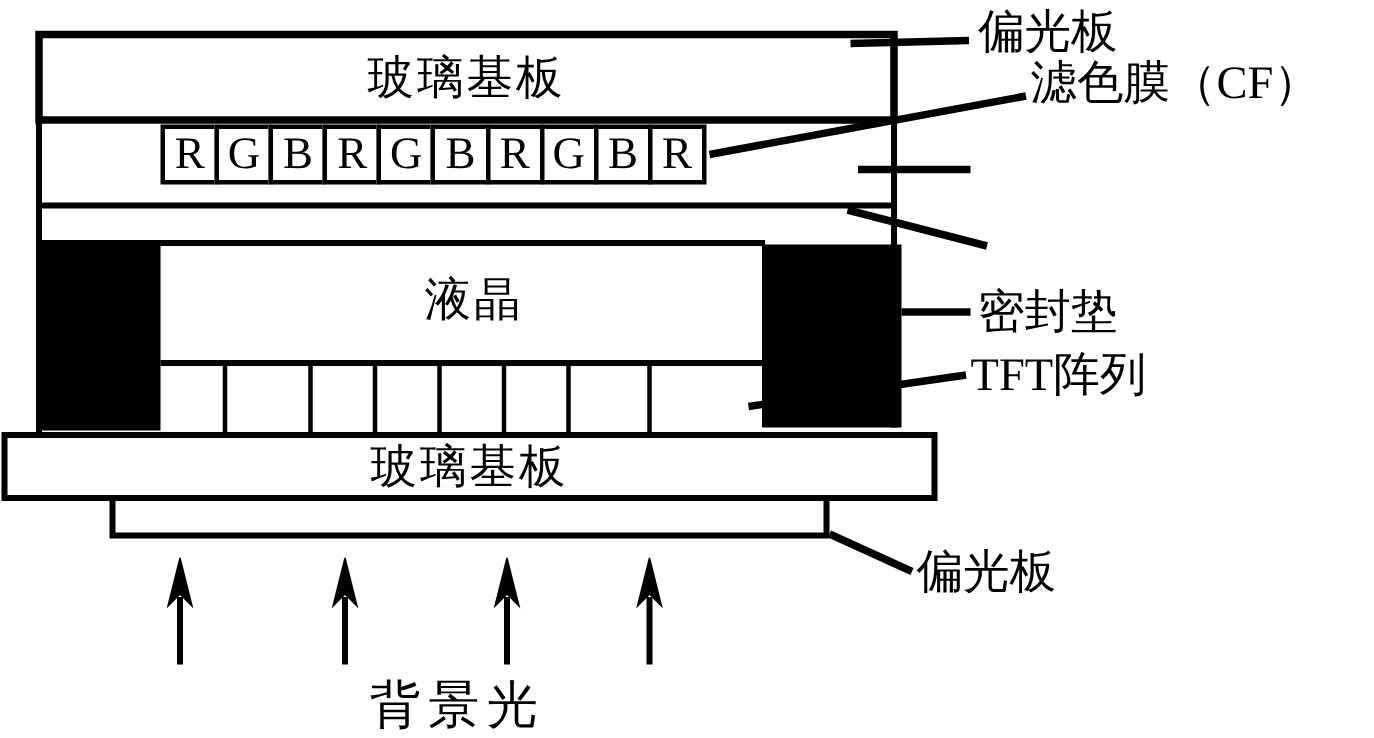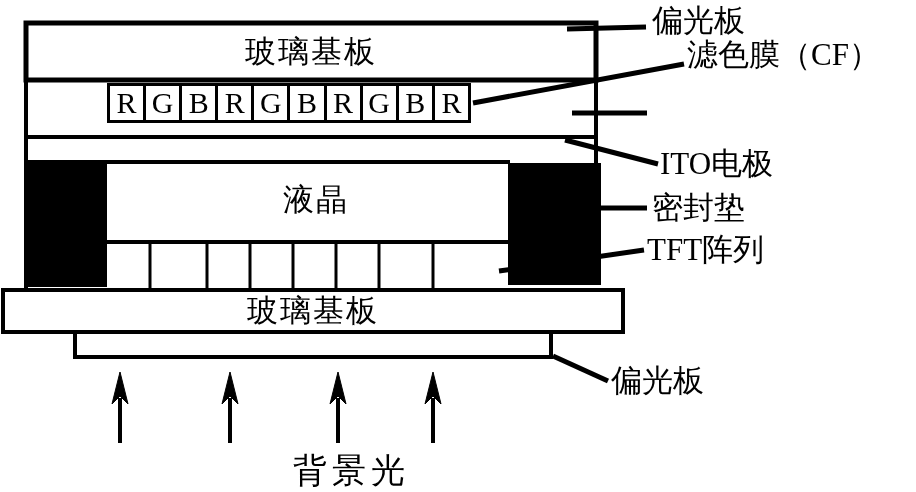--- a/index.html
+++ b/index.html
@@ -110,22 +110,21 @@
     <span class="cf-cell">R</span>
     <span class="cf-cell">G</span>
     <span class="cf-cell">B</span>
     <span class="cf-cell">R</span>
   </div>
 
   <div class="layer-text big" style="left:120px;top:165px;width:392px;height:70px;">液晶</div>
 
   <div class="layer-text big" style="left:3px;top:291px;width:620px;height:40px;">玻璃基板</div>
 
-  <div class="txt" style="left:200px;top:452px;width:210px;text-align:right;font-size:34px;letter-spacing:5px;">背景光</div>
+  <div class="txt" style="left:200px;top:452px;width:210px;text-align:center;font-size:34px;letter-spacing:5px;">背景光</div>
 
   <div class="txt lbl" style="left:652px;top:4px;">偏光板</div>
   <div class="txt lbl" style="left:687px;top:38px;">滤色膜（CF）</div>
-  <div class="txt lbl" style="left:660px;top:147px;">ITO电极</div>
   <div class="txt lbl" style="left:652px;top:191px;">密封垫</div>
   <div class="txt lbl" style="left:647px;top:233px;">TFT阵列</div>
   <div class="txt lbl" style="left:611px;top:364px;">偏光板</div>
 
 </div>
 
 </body></html>

